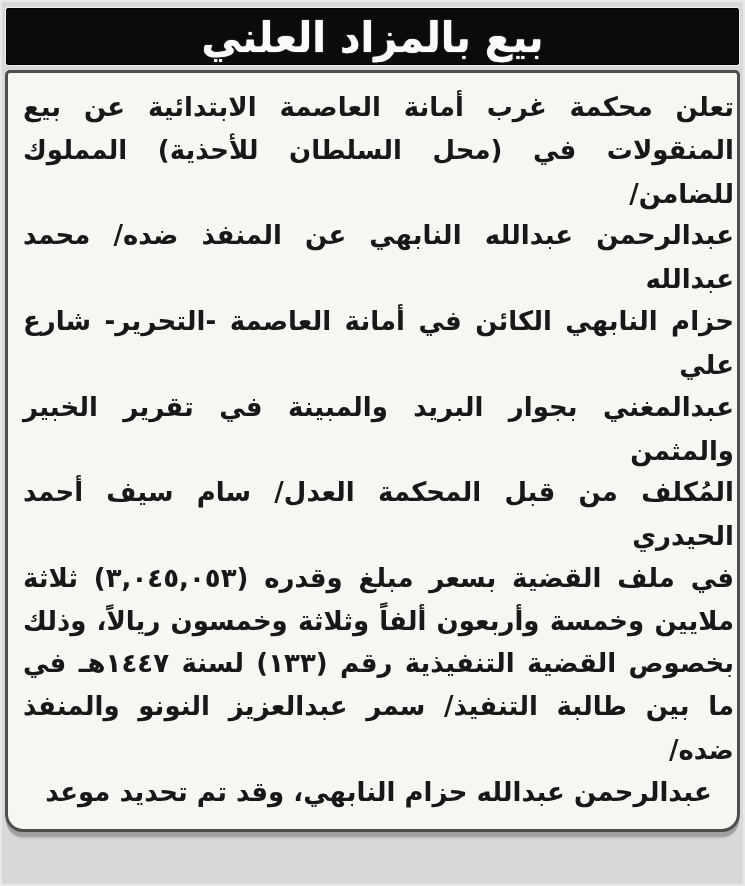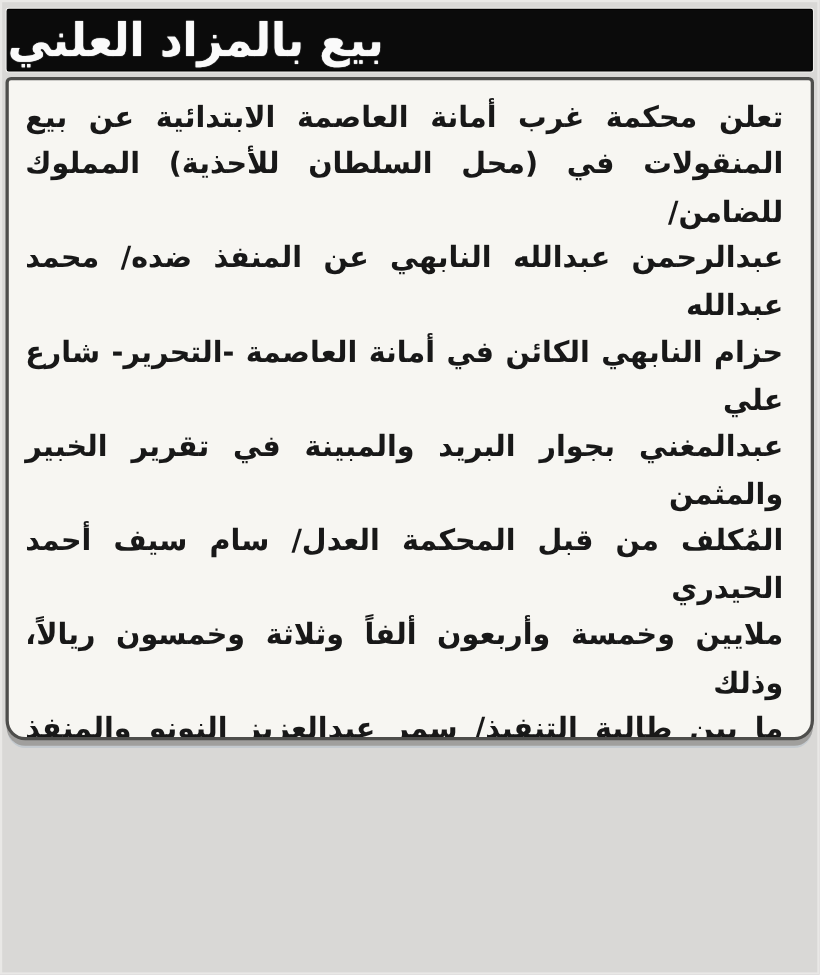--- a/index.html
+++ b/index.html
@@ -26,41 +26,41 @@
     left: 3px;
     bottom: 12px;
   }
   .header-banner {
     height: 55px;
     background: #0b0b0b;
     border: 1px solid #000;
     border-radius: 2px;
     display: flex;
     align-items: center;
-    justify-content: flex-end;
+    justify-content: center;
     margin: 0 1px 5px 1px;
     box-shadow: 0 0 0 1px #f0efed;
   }
   .ad-title {
     color: #fafafa;
     font-size: 40px;
     font-weight: bold;
     letter-spacing: 0px;
     transform: scaleY(1.05);
     text-shadow: 0 0 1px #fff;
   }
   .body-box {
     direction: rtl;
     background: #f7f6f2;
     border: 3px solid #4e4e4c;
     border-radius: 5px 5px 18px 18px;
     box-shadow: 0 6px 0 -1px #a09f9d, 0 9px 0 -2px #c4cacf;
     box-sizing: border-box;
-    height: 603px;
-    padding: 13px 25px 8px 15px;
+    height: 762px;
+    padding: 13px 3px 8px 15px;
     overflow: hidden;
   }
   .ad-line {
     font-size: 26px;
     font-weight: bold;
     color: #181818;
     line-height: 42.8px;
     text-align: justify;
     text-align-last: justify;
     white-space: normal;
@@ -89,23 +89,25 @@
 
         <div class="ad-line">عبدالرحمن عبدالله النابهي عن المنفذ ضده/ محمد عبدالله</div>
 
         <div class="ad-line">حزام النابهي الكائن في أمانة العاصمة -التحرير- شارع علي</div>
 
         <div class="ad-line">عبدالمغني بجوار البريد والمبينة في تقرير الخبير والمثمن</div>
 
         <div class="ad-line">المُكلف من قبل المحكمة العدل/ سام سيف أحمد الحيدري</div>
 
 
+        <div class="ad-line">في ملف القضية بسعر مبلغ وقدره (٣,٠٤٥,٠٥٣) ثلاثة</div>
 
         <div class="ad-line">ملايين وخمسة وأربعون ألفاً وثلاثة وخمسون ريالاً، وذلك</div>
 
+        <div class="ad-line">بخصوص القضية التنفيذية رقم (١٣٣) لسنة ١٤٤٧هـ في</div>
 
         <div class="ad-line">ما بين طالبة التنفيذ/ سمر عبدالعزيز النونو والمنفذ ضده/</div>
 
         <div class="ad-line">عبدالرحمن عبدالله حزام النابهي، وقد تم تحديد موعد</div>
 
       </div>
 
   </div>
 </div>
 

